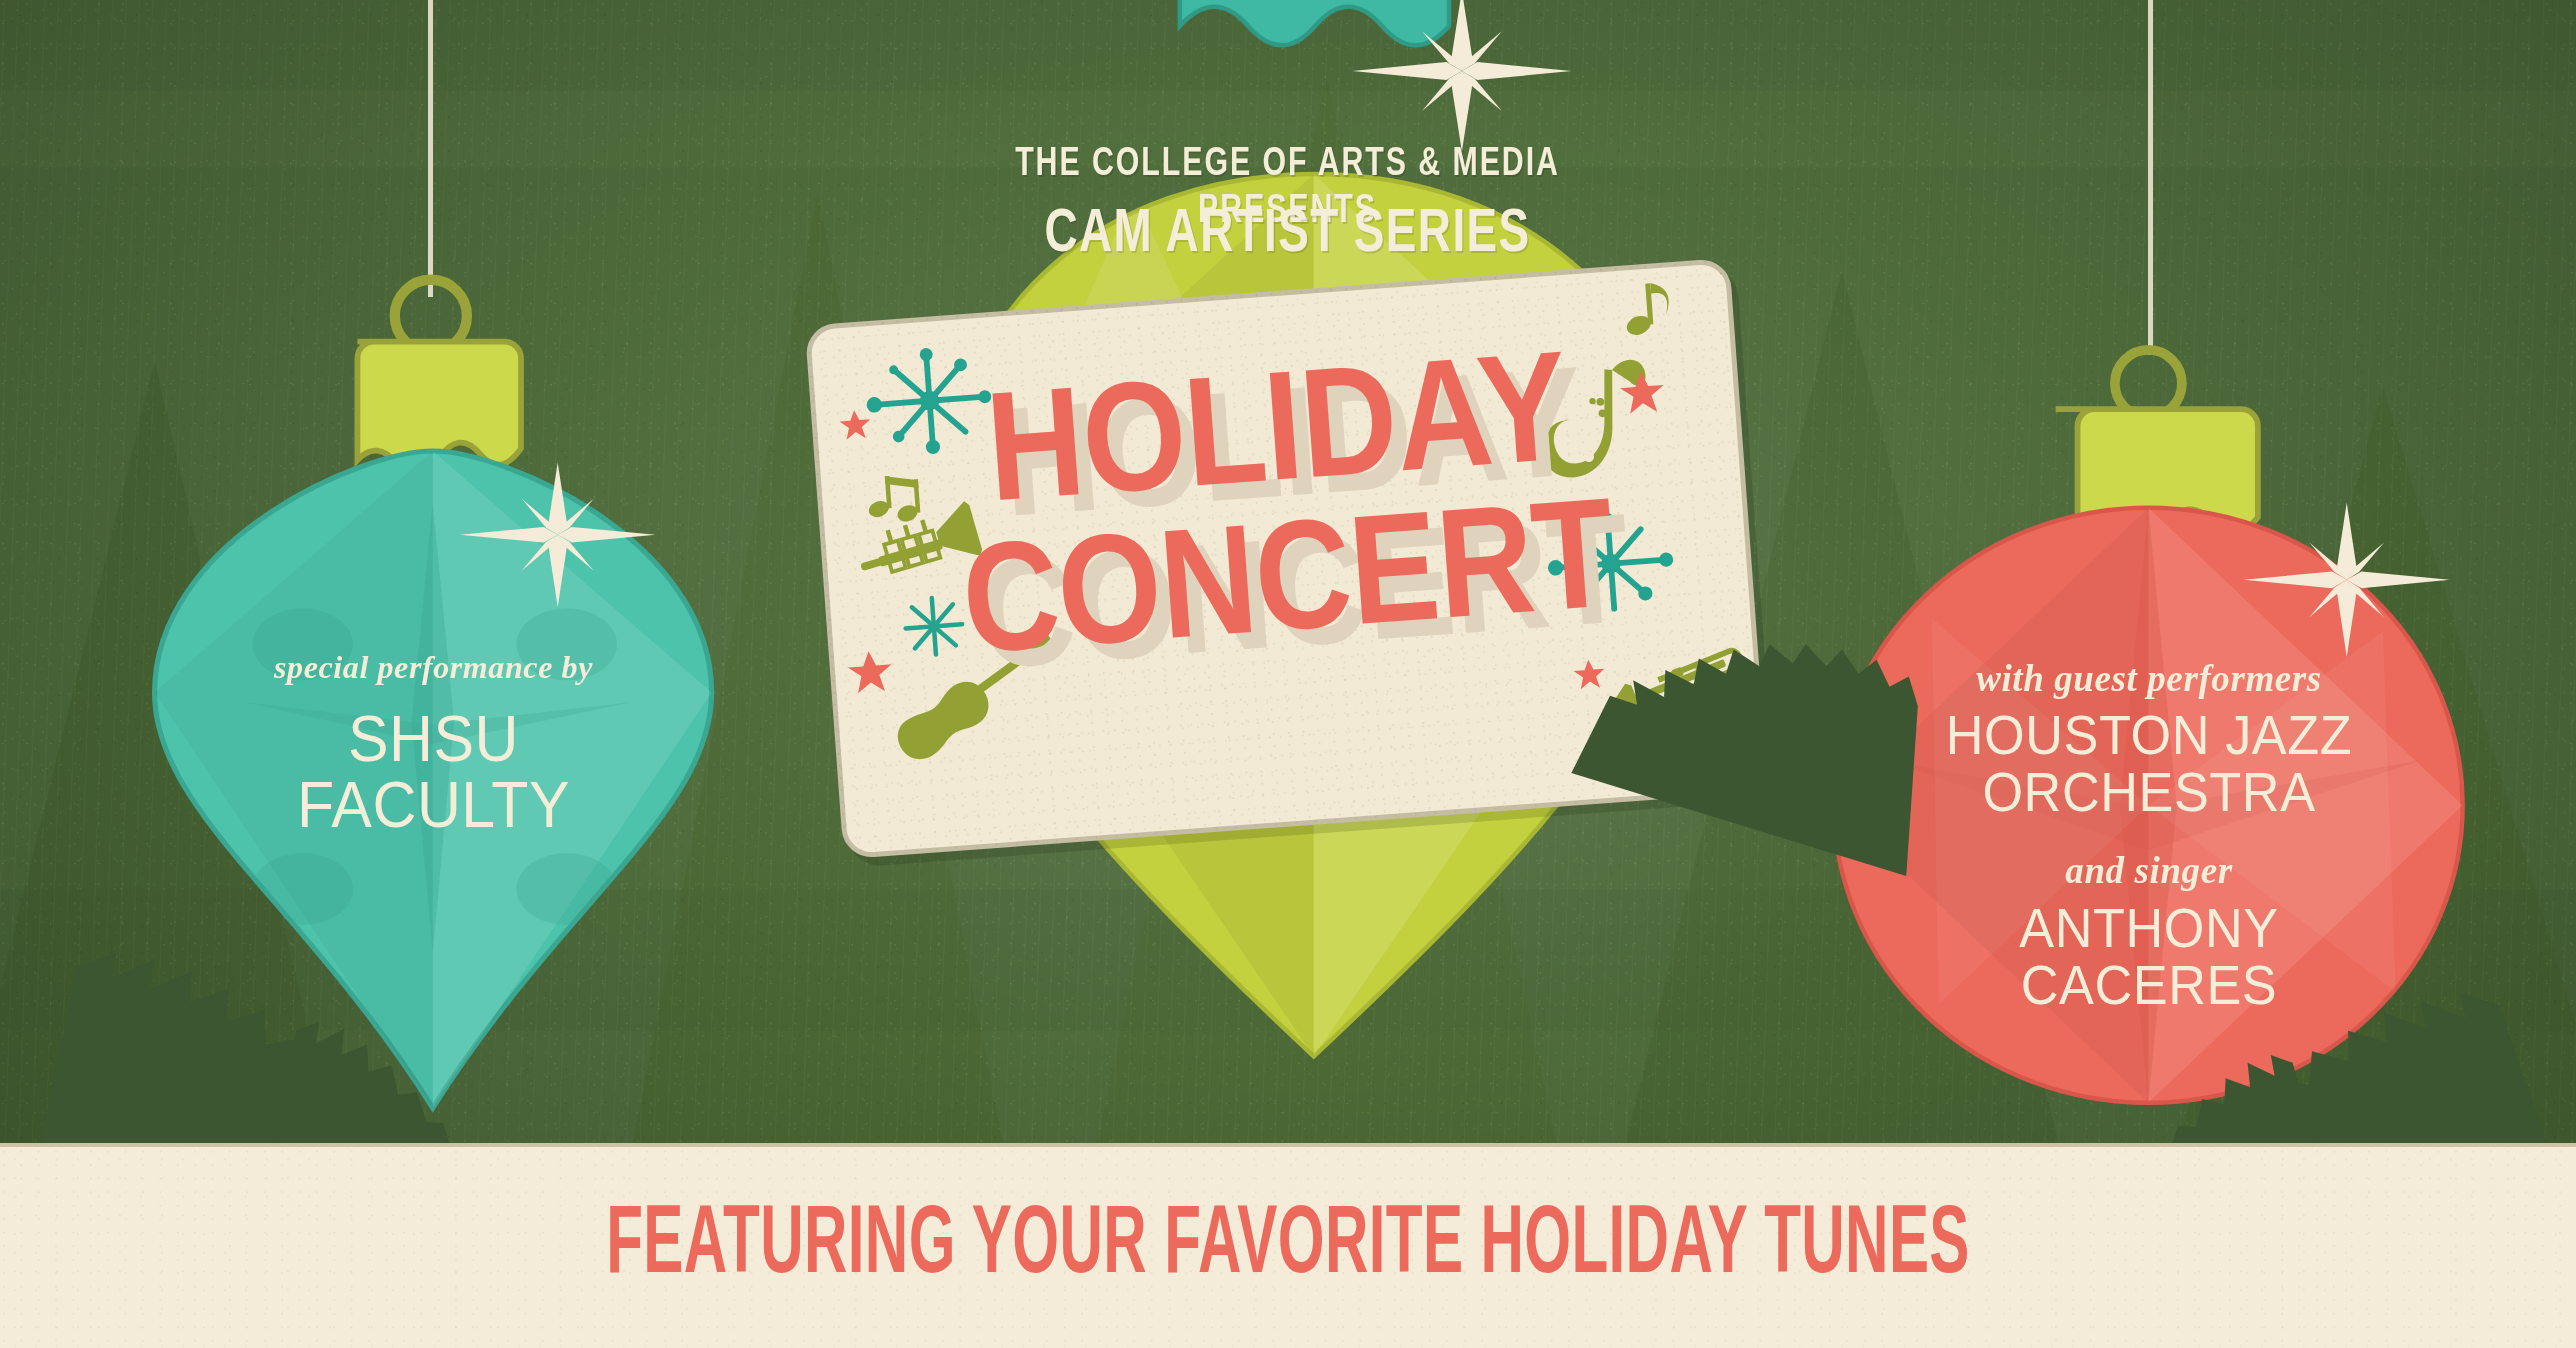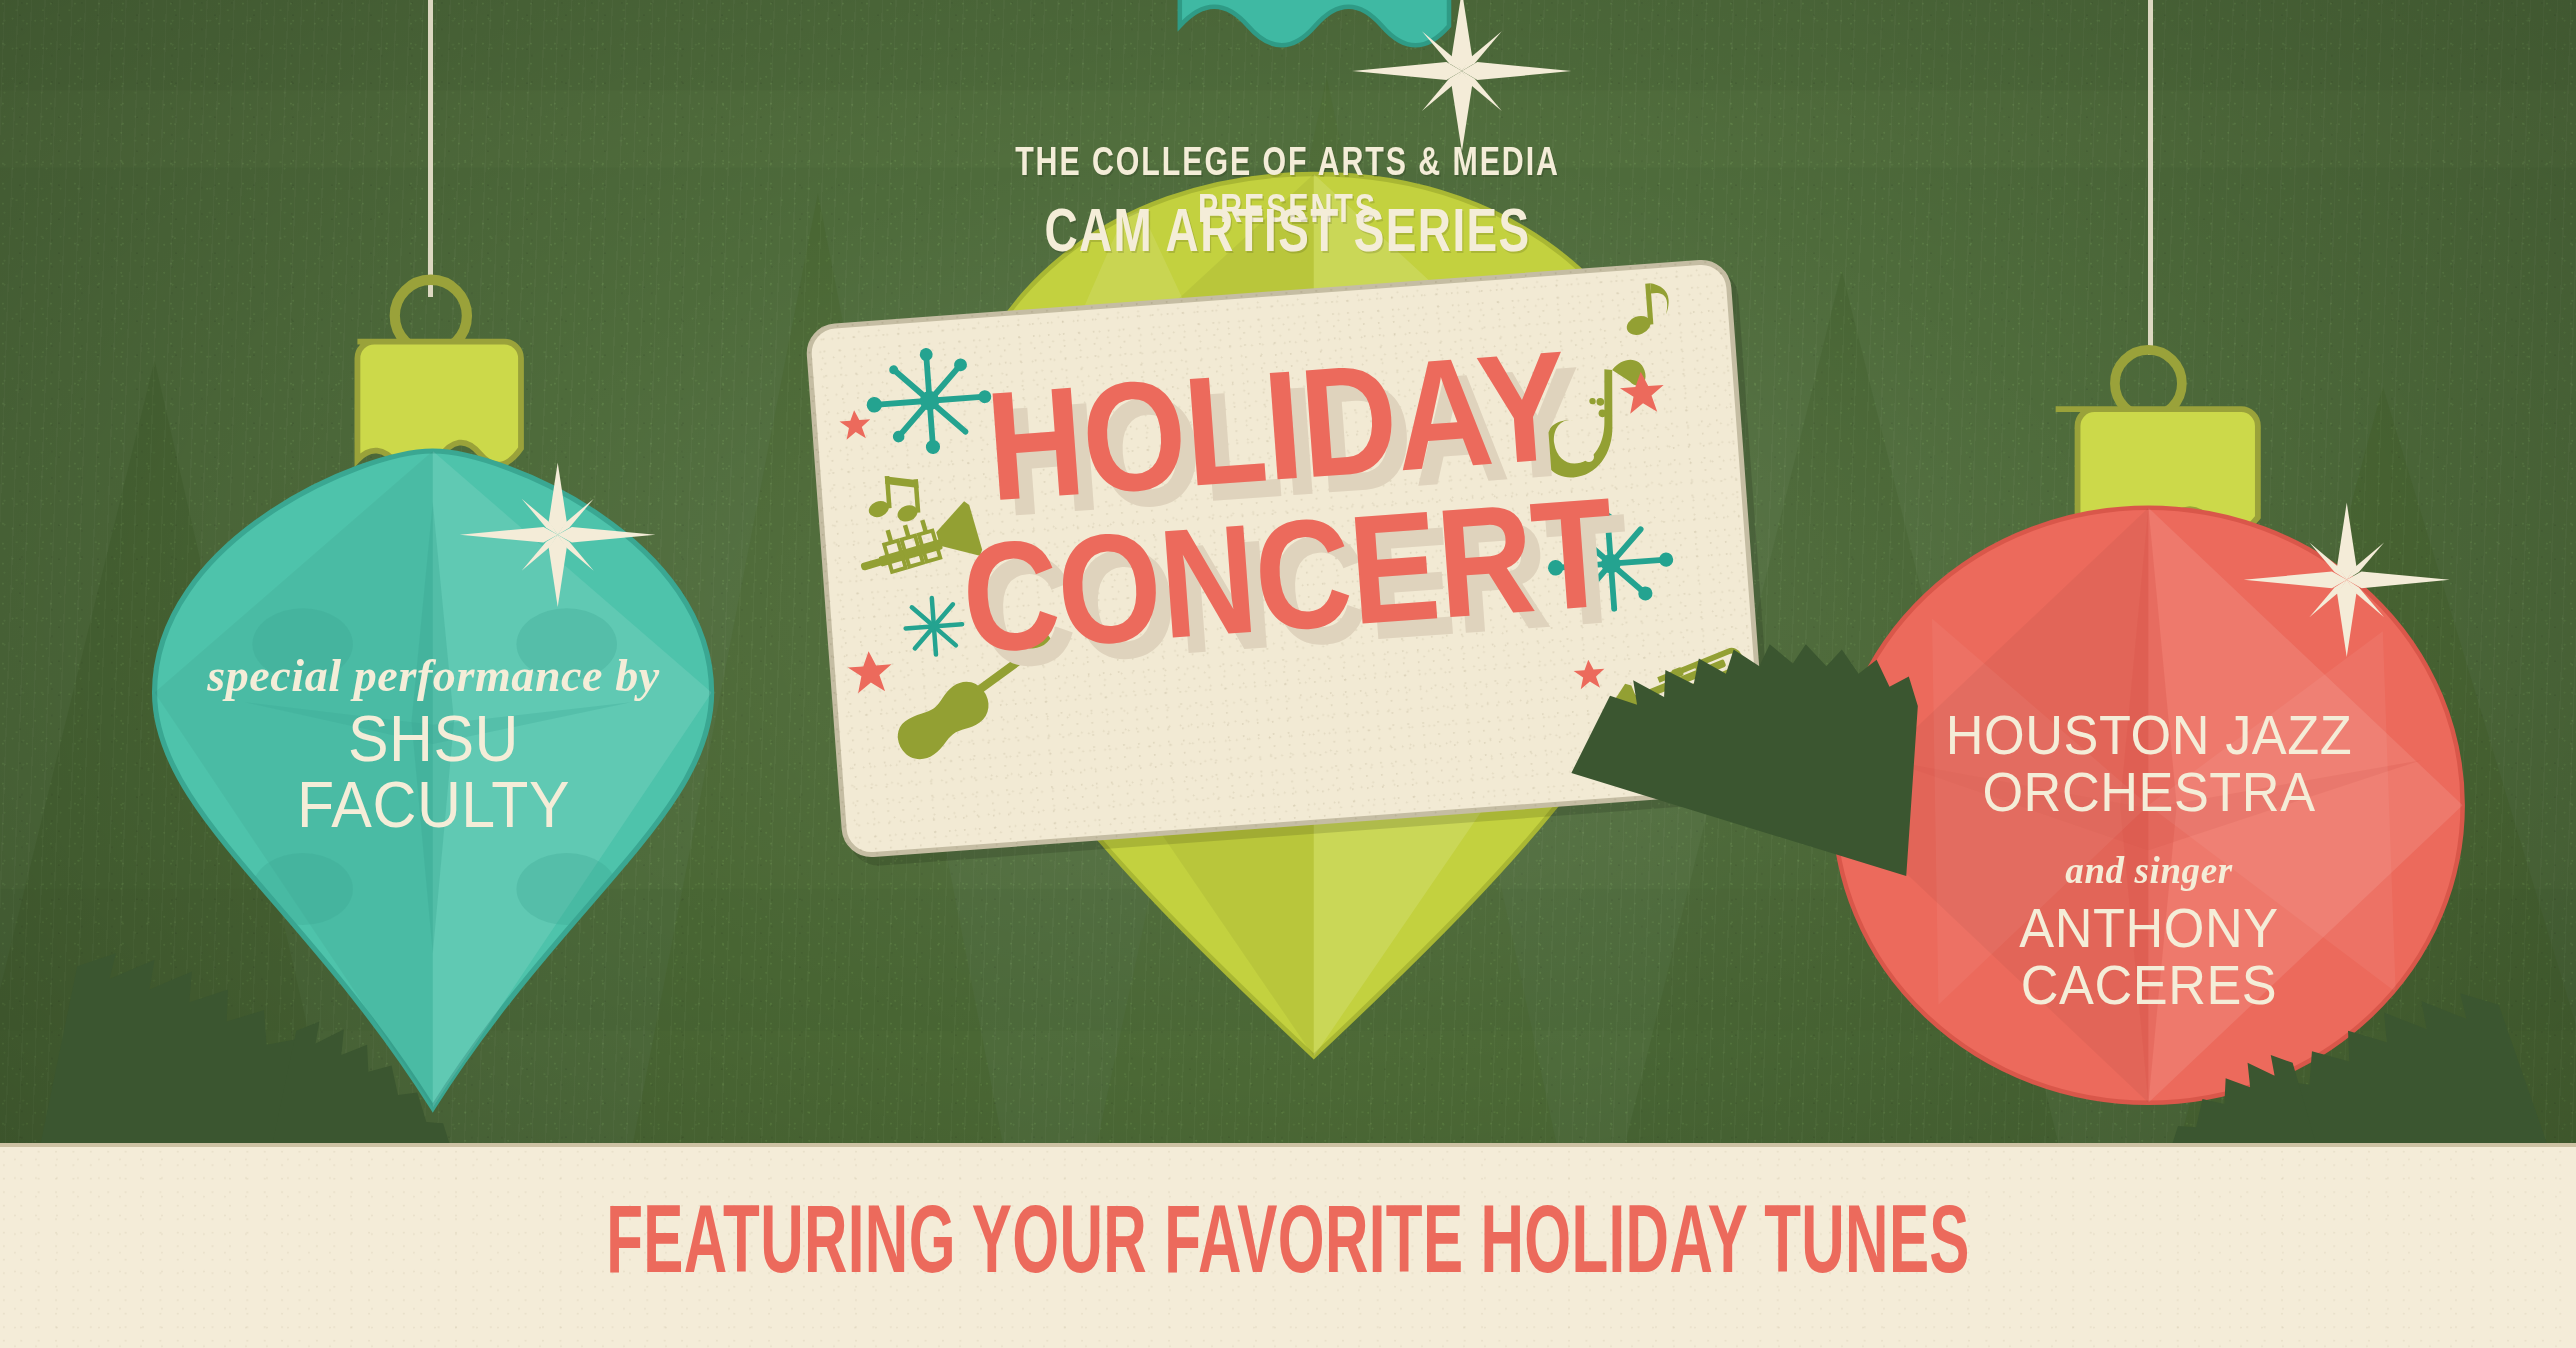--- a/index.html
+++ b/index.html
@@ -218,21 +218,21 @@
       <polygon points="0,112 14,20 0,0 -14,20" fill="#f4ecd8"></polygon>
       <polygon points="-152,0 -22,-12 0,0 -22,12" fill="#f4ecd8"></polygon>
       <polygon points="152,0 22,-12 0,0 22,12" fill="#f4ecd8"></polygon>
       <polygon points="-56,-56 -11,-18 0,0 -18,-11" fill="#f4ecd8"></polygon>
       <polygon points="56,56 11,18 0,0 18,11" fill="#f4ecd8"></polygon>
       <polygon points="56,-56 18,-11 0,0 11,-18" fill="#f4ecd8"></polygon>
       <polygon points="-56,56 -18,11 0,0 -11,18" fill="#f4ecd8"></polygon>
     </g>
   </svg>
 
-  <div class="orn-label script" style="left:155px;width:557px;top:649px;font-size:46px;">special performance by</div>
+  <div class="orn-label script" style="left:155px;width:557px;top:649px;font-size:32px;">special performance by</div>
   <div class="orn-label blockcaps" style="left:155px;width:557px;top:707px;font-size:64px;">SHSU</div>
   <div class="orn-label blockcaps" style="left:155px;width:557px;top:773px;font-size:64px;">FACULTY</div>
 
   <svg class="layer" width="2576" height="1349" viewBox="0 0 4000 2094">
     <defs>
       <clipPath id="clipRight">
         <ellipse cx="3336" cy="1250" rx="488" ry="462"></ellipse>
       </clipPath>
     </defs>
     <g>
@@ -259,20 +259,21 @@
       <polygon points="0,120 15,21 0,0 -15,21" fill="#f4ecd8"></polygon>
       <polygon points="-160,0 -23,-13 0,0 -23,13" fill="#f4ecd8"></polygon>
       <polygon points="160,0 23,-13 0,0 23,13" fill="#f4ecd8"></polygon>
       <polygon points="-58,-58 -12,-19 0,0 -19,-12" fill="#f4ecd8"></polygon>
       <polygon points="58,58 12,19 0,0 19,12" fill="#f4ecd8"></polygon>
       <polygon points="58,-58 19,-12 0,0 12,-19" fill="#f4ecd8"></polygon>
       <polygon points="-58,58 -19,12 0,0 -12,19" fill="#f4ecd8"></polygon>
     </g>
   </svg>
 
+  <div class="orn-label script" style="left:1868px;width:562px;top:657px;font-size:37px;">with guest performers</div>
   <div class="orn-label blockcaps" style="left:1868px;width:562px;top:707px;font-size:55px;">HOUSTON JAZZ</div>
   <div class="orn-label blockcaps" style="left:1868px;width:562px;top:764px;font-size:55px;">ORCHESTRA</div>
   <div class="orn-label script" style="left:1868px;width:562px;top:849px;font-size:37px;">and singer</div>
   <div class="orn-label blockcaps" style="left:1868px;width:562px;top:900px;font-size:55px;">ANTHONY</div>
   <div class="orn-label blockcaps" style="left:1868px;width:562px;top:957px;font-size:55px;">CACERES</div>
 
   <div id="sign">
     <div class="sign-plate"></div>
     <div class="sign-grain"></div>
 

